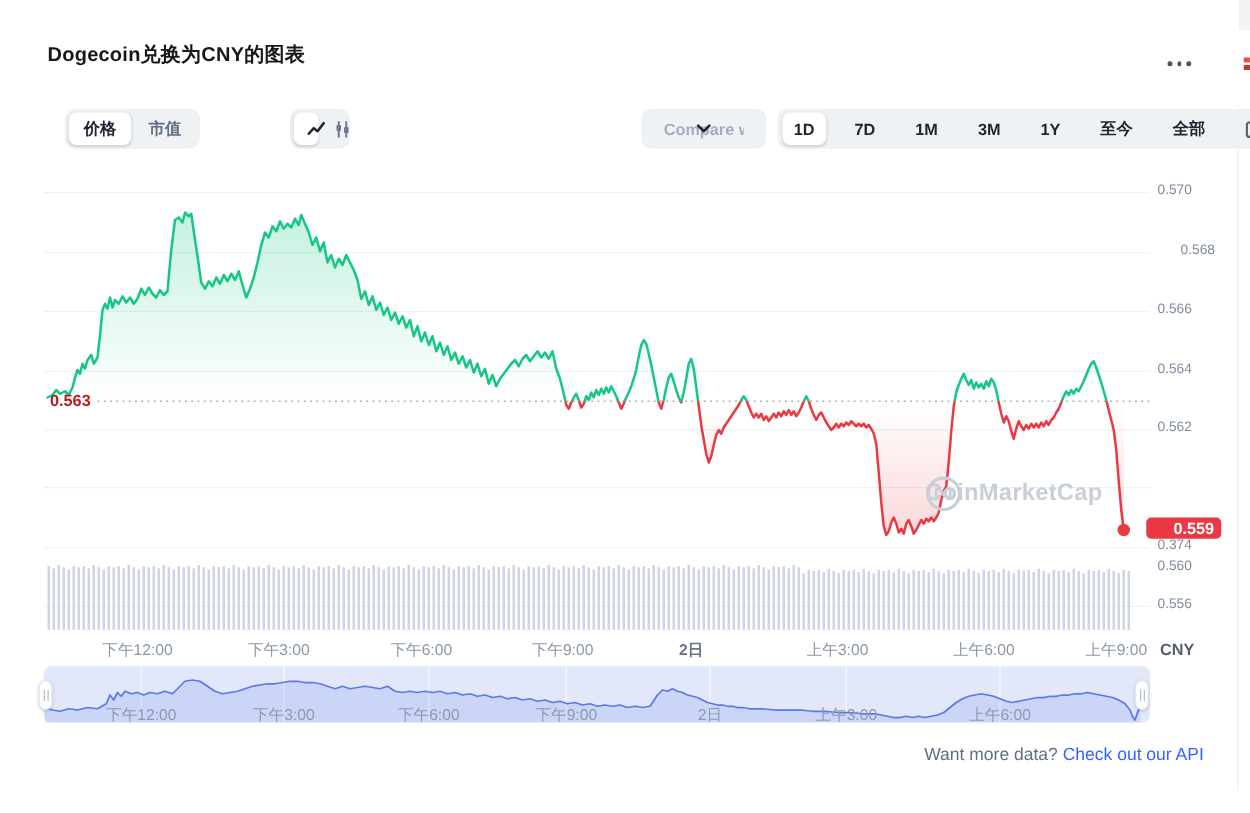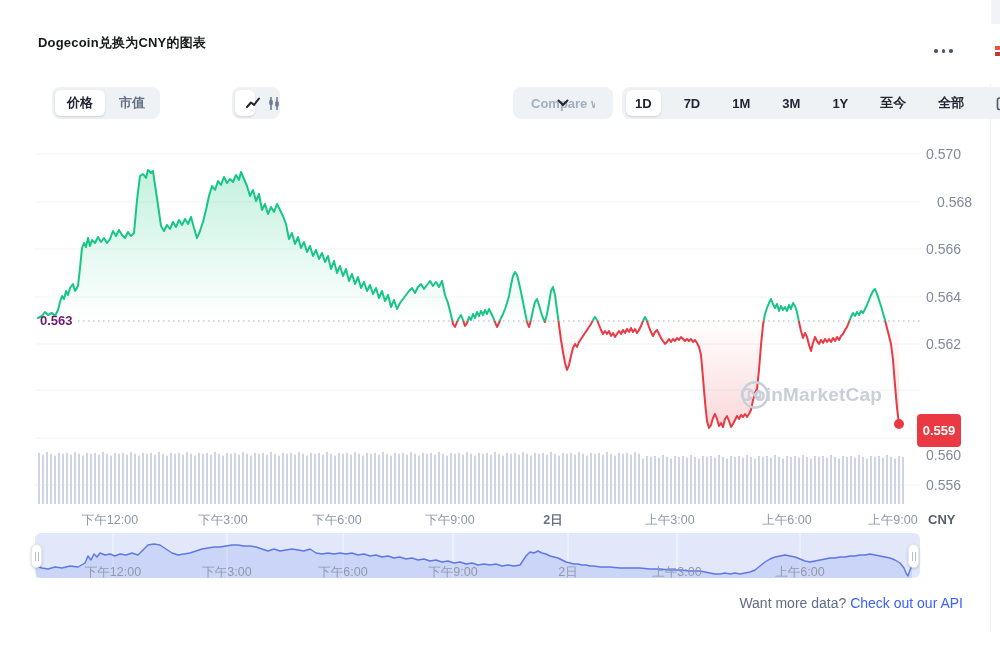--- a/index.html
+++ b/index.html
@@ -1,40 +1,40 @@
 <!DOCTYPE html>
 <html><head>
 <meta charset="utf-8">
 <style>
   html,body{margin:0;padding:0;background:#fff;}
   body{font-family:"Liberation Sans","DejaVu Sans",sans-serif;-webkit-font-smoothing:antialiased;}
   #page{position:relative;width:1000px;height:650px;background:#fff;overflow:hidden;}
 
-  .title{position:absolute;left:38px;top:34px;font-size:13px;font-weight:bold;color:#17181b;letter-spacing:.2px;}
+  .title{position:absolute;left:38px;top:34px;font-size:16px;font-weight:bold;color:#17181b;letter-spacing:.2px;}
   .kebab{position:absolute;left:934px;top:42px;width:26px;height:18px;display:flex;align-items:center;gap:4px;cursor:pointer;background:none;border:none;padding:0;}
   .kebab i{width:3.5px;height:3.5px;border-radius:50%;background:#4c5568;display:block;}
 
   
   .pillgroup{position:absolute;top:87px;height:32px;background:#eff2f5;border-radius:8px;display:flex;align-items:center;padding:3px;box-sizing:border-box;gap:2px;}
   .pill{border:none;background:transparent;border-radius:6px;height:26px;padding:0 12px;font-size:13px;font-weight:bold;color:#616e85;cursor:pointer;font-family:inherit;display:flex;align-items:center;white-space:nowrap;}
   .pill.active{background:#fff;color:#222531;box-shadow:0 1px 2px rgba(50,60,80,.18);}
   .iconpill{padding:0 10px;}
   .compare{position:absolute;left:513px;top:87px;width:100px;height:32px;background:#eff2f5;border:none;border-radius:8px;display:flex;align-items:center;justify-content:center;gap:5px;cursor:pointer;font-family:inherit;}
   .compare span{font-size:13px;font-weight:bold;color:#a3adc0;max-width:64px;overflow:hidden;white-space:nowrap;display:block;}
   .rangegroup{left:622px;gap:14px;padding:4px;}
   .range{padding:0 9px;color:#222531;}
   .vdiv{width:1px;height:14px;background:#d3d8e0;margin:0 4px;}
 
   
-  .ylab{position:absolute;left:926px;width:46px;font-size:14px;color:#808a9d;}
-  .badge{position:absolute;left:917px;top:414px;width:44px;height:33px;background:#ea3943;border-radius:4px;color:#fff;font-size:13px;font-weight:bold;display:flex;align-items:center;justify-content:center;}
+  .ylab{position:absolute;left:926px;width:46px;font-size:11px;color:#808a9d;}
+  .badge{position:absolute;left:917px;top:414px;width:44px;height:17px;background:#ea3943;border-radius:4px;color:#fff;font-size:13px;font-weight:bold;display:flex;align-items:center;justify-content:center;padding-left:16px;}
   .xrow span{position:absolute;top:512px;transform:translateX(-50%);font-size:12.5px;color:#8c96a7;white-space:nowrap;}
   .xrow .bold{font-weight:bold;color:#6a7383;}
   .cny{position:absolute;left:928px;top:512px;font-size:13px;font-weight:bold;color:#58606e;}
-  .reflab{position:absolute;left:40px;top:313px;font-size:13px;font-weight:bold;color:#701a75;}
+  .reflab{position:absolute;left:40px;top:313px;font-size:13px;font-weight:bold;color:#b91c1c;}
 
   .watermark{position:absolute;left:740px;top:384px;display:flex;align-items:center;gap:8px;color:#c9cfd9;pointer-events:none;}
   .watermark .wmtext{font-size:19px;font-weight:bold;letter-spacing:.2px;}
 
   .minimap-label span{position:absolute;top:564px;transform:translateX(-50%);font-size:12.5px;color:#8e99ab;white-space:nowrap;}
   .handle{position:absolute;top:544px;width:11px;height:24px;background:#fff;border:1px solid #e3e7ee;border-radius:6px;box-shadow:0 1px 3px rgba(60,70,90,.25);display:flex;align-items:center;justify-content:center;gap:2px;cursor:ew-resize;box-sizing:border-box;}
   .handle i{display:block;width:1px;height:9px;background:#b6bdca;}
 
   .apirow{position:absolute;top:595px;left:0;width:963px;text-align:right;font-size:14px;}
   .apirow .q{color:#616e85;}

